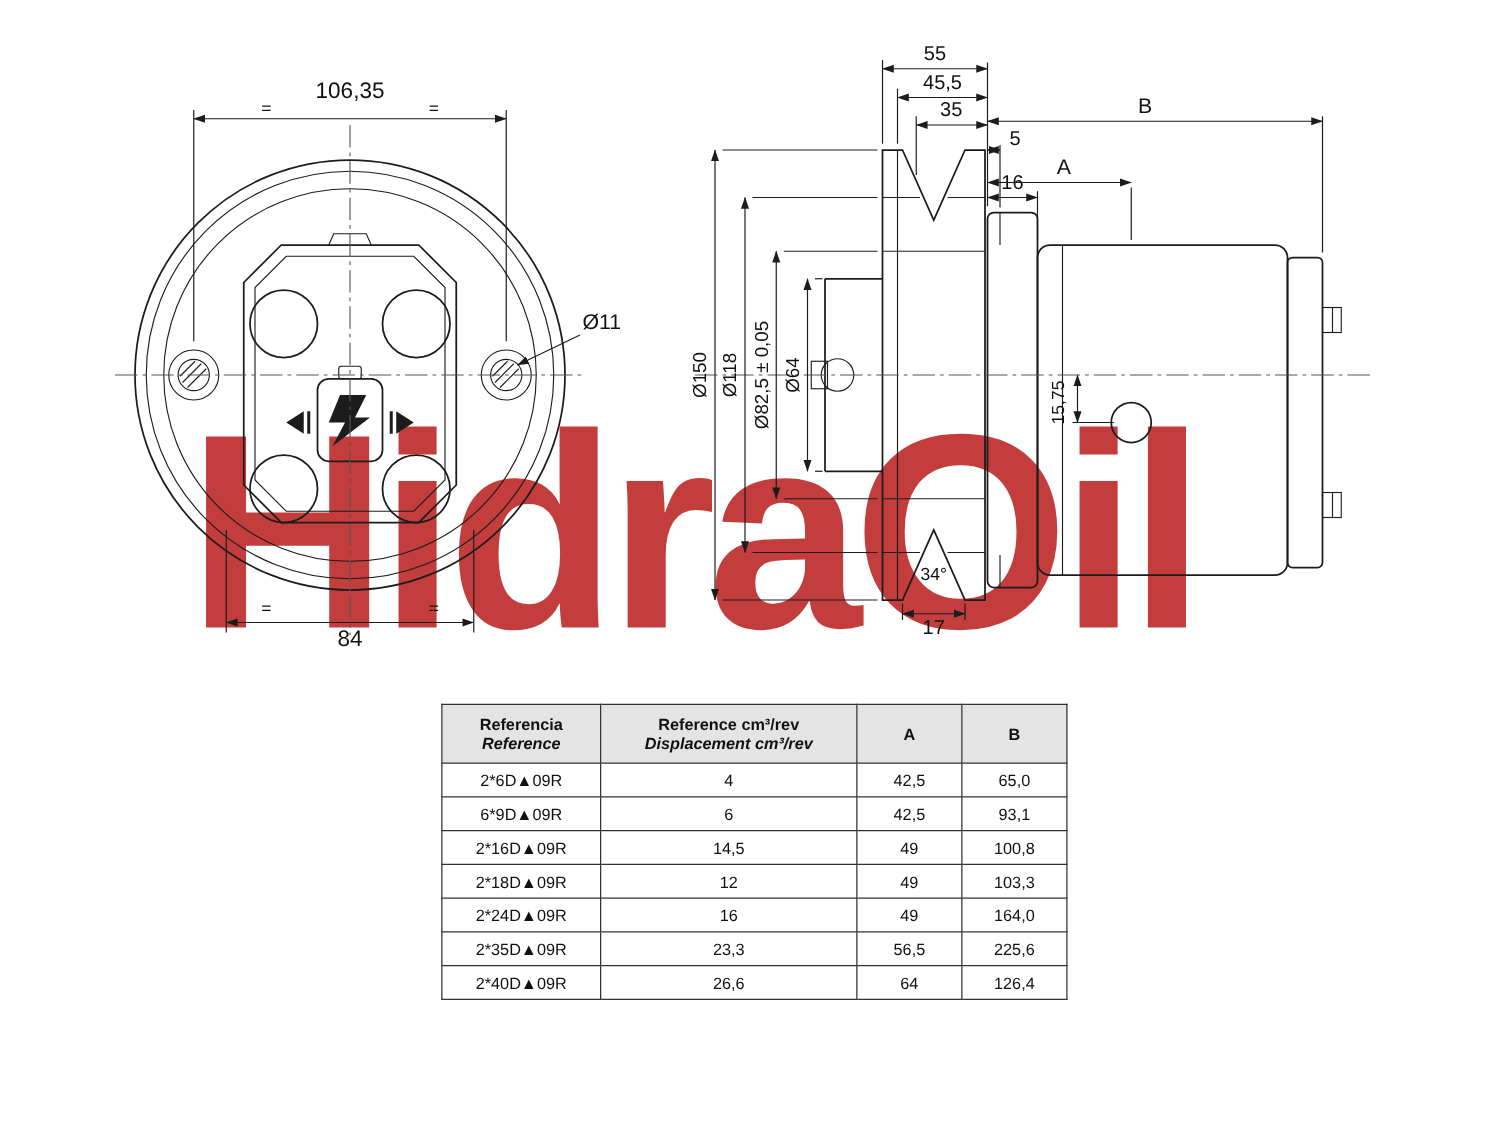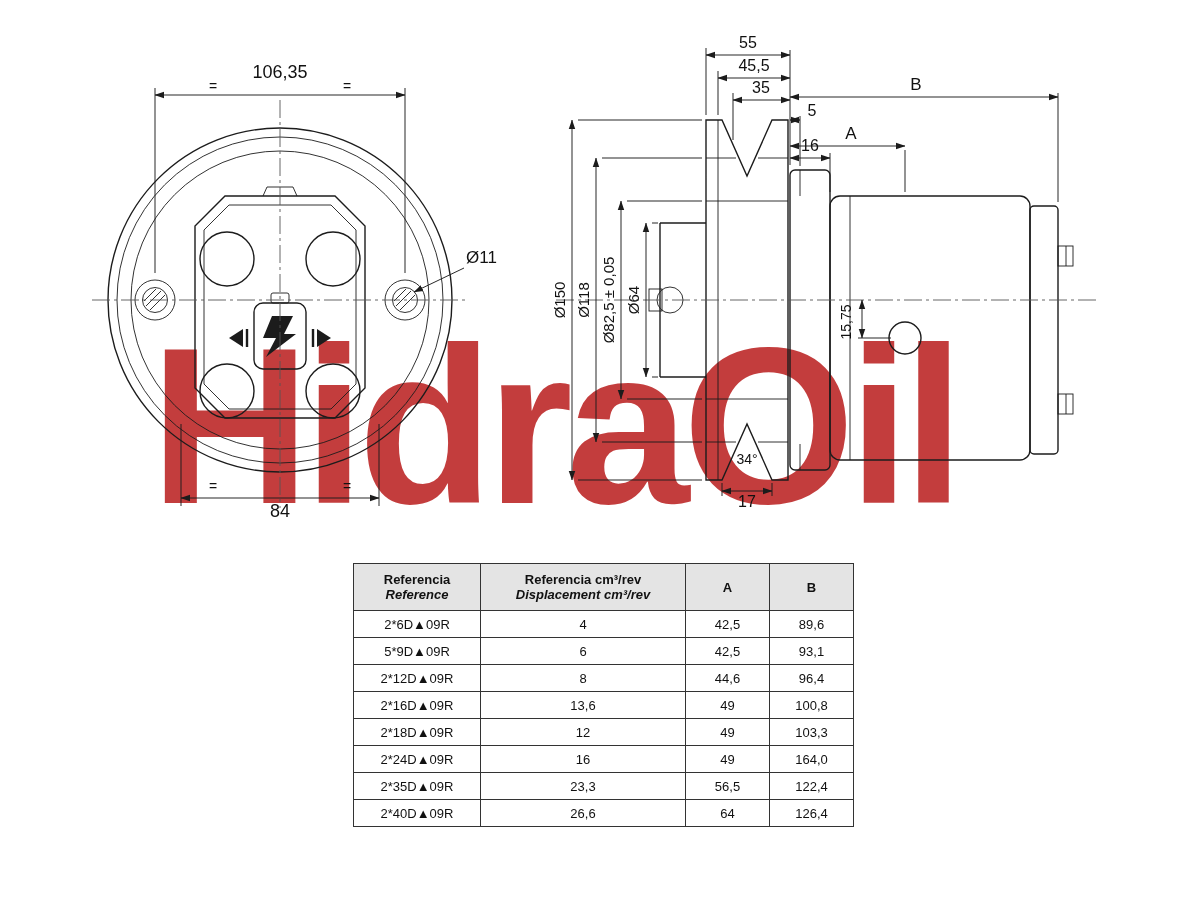--- a/index.html
+++ b/index.html
@@ -212,69 +212,63 @@
       <col style="width:84px">
         <col style="width:84px">
     </colgroup>
     <thead>
       <tr>
         <th>
           <div class="h1">Referencia</div>
           <div class="h2">Reference</div>
         </th>
         <th>
-          <div class="h1">Referencia cm³/rev</div>
+          <div class="h1">Reference cm³/rev</div>
           <div class="h2">Displacement cm³/rev</div>
         </th>
         <th>A</th>
         <th>B</th>
       </tr>
     </thead>
     <tbody>
         <tr>
           <td>2*6D▲09R</td>
           <td>4</td>
           <td>42,5</td>
-          <td>89,6</td>
-        </tr>
-        <tr>
-          <td>5*9D▲09R</td>
+          <td>65,0</td>
+        </tr>
+        <tr>
+          <td>6*9D▲09R</td>
           <td>6</td>
           <td>42,5</td>
           <td>93,1</td>
         </tr>
         <tr>
-          <td>2*12D▲09R</td>
-          <td>8</td>
-          <td>44,6</td>
-          <td>96,4</td>
-        </tr>
-        <tr>
           <td>2*16D▲09R</td>
-          <td>13,6</td>
+          <td>14,5</td>
           <td>49</td>
           <td>100,8</td>
         </tr>
         <tr>
           <td>2*18D▲09R</td>
           <td>12</td>
           <td>49</td>
           <td>103,3</td>
         </tr>
         <tr>
           <td>2*24D▲09R</td>
           <td>16</td>
           <td>49</td>
           <td>164,0</td>
         </tr>
         <tr>
           <td>2*35D▲09R</td>
           <td>23,3</td>
           <td>56,5</td>
-          <td>122,4</td>
+          <td>225,6</td>
         </tr>
         <tr>
           <td>2*40D▲09R</td>
           <td>26,6</td>
           <td>64</td>
           <td>126,4</td>
         </tr>
       </tbody>
   </table>
 </div>

